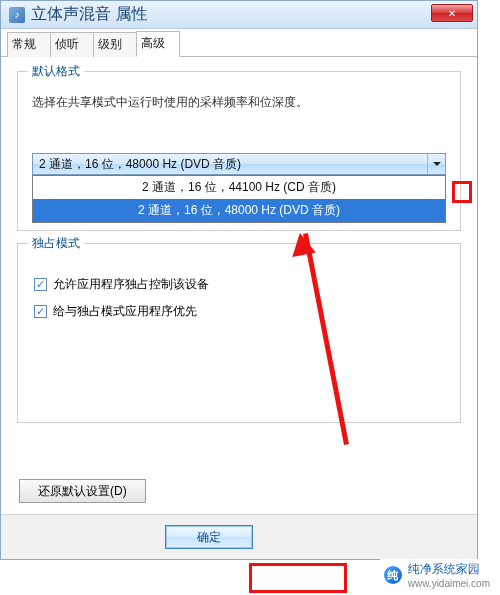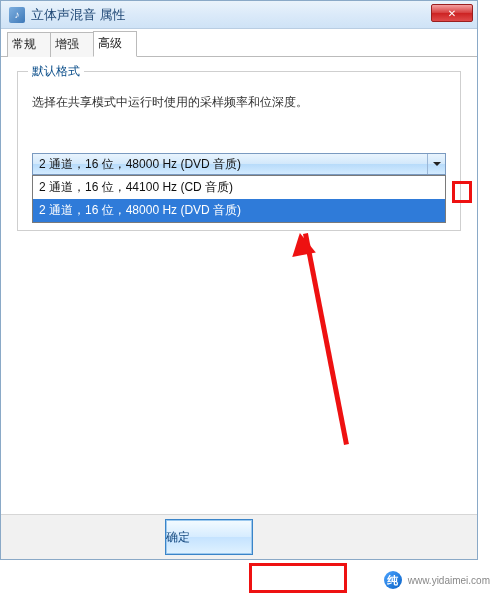--- a/index.html
+++ b/index.html
@@ -31,21 +31,21 @@
     padding: 0 4px 0 8px;
     position: relative;
   }
   .titlebar .icon {
     width: 16px; height: 16px;
     background: linear-gradient(135deg,#7fb0e0,#3d78b8);
     border-radius: 2px;
     margin-right: 6px;
     display:flex;align-items:center;justify-content:center;color:#fff;font-size:10px;
   }
-  .titlebar-title { color: #204875; font-size: 13px; }
+  .titlebar-title { color: #204875; font-size: 16px; }
   .close-btn {
     position: absolute;
     right: 4px; top: 3px;
     width: 42px; height: 18px;
     background: linear-gradient(to bottom,#f4a1a1,#d63c3c 50%,#c22 51%,#e04a4a);
     border:1px solid #9a1f1f;
     border-radius: 2px;
     color:#fff;
     display:flex;align-items:center;justify-content:center;
     font-size:10px;
@@ -127,20 +127,21 @@
     border-top-color:#222;
     position:relative; top:2px;
   }
 
   .dropdown {
     position:absolute;
     left:0; right:0; top:22px;
     border:1px solid #7a7a7a;
     background:#fff;
     z-index:5;
+    text-align:center;
   }
   .dropdown-item {
     padding:3px 6px;
     font-size:12px;
     color:#111;
   }
   .dropdown-item.selected {
     background:#2f7bd9;
     color:#fff;
   }
@@ -170,24 +171,24 @@
     height:45px;
     border-top:1px solid #d6d6d6;
     background:#f1f1f1;
     display:flex;
     align-items:center;
     justify-content:center;
     gap:12px;
     padding-right:60px; 
   }
   .ok-btn {
-    height:36px; width:88px;
+    height:24px; width:88px;
     border:1px solid #3a84c8;
     background:linear-gradient(to bottom,#f4fbff,#d6ecff 50%,#c5e3ff 51%,#e0f2ff);
-    display:flex;align-items:center;
+    display:flex;align-items:center;justify-content:center;
     color:#154a80;
     box-shadow: 0 0 0 1px #9cc9ef inset;
   }
 
   .annot {
     position:absolute;
     border:3px solid #e11;
     pointer-events:none;
   }
   .annot-combo-arrow { left:452px; top:181px; width:20px; height:22px; }
@@ -228,21 +229,22 @@
   <div class="titlebar">
     <div class="icon">♪</div>
     <span class="titlebar-title">立体声混音 属性</span>
     <div class="close-btn">
       <span>✕</span>
     </div>
   </div>
 
   <div class="tabs">
     <div class="tab">常规</div>
-    <div class="tab">增强</div>
+    <div class="tab">侦听</div>
+    <div class="tab">级别</div>
     <div class="tab active">高级</div>
   </div>
 
   <div class="content">
 
     <div class="group" style="min-height:160px;">
       <span class="group-title">默认格式</span>
       <div class="desc">选择在共享模式中运行时使用的采样频率和位深度。</div>
 
       <div class="combo-wrap">
@@ -250,36 +252,52 @@
           <span>2 通道，16 位，48000 Hz (DVD 音质)</span>
           <div class="combo-arrow"></div>
         </div>
         <div class="dropdown">
           <div class="dropdown-item">2 通道，16 位，44100 Hz (CD 音质)</div>
           <div class="dropdown-item selected">2 通道，16 位，48000 Hz (DVD 音质)</div>
         </div>
       </div>
     </div>
 
-
-  </div>
-
+    <div class="group group-exclusive">
+      <span class="group-title">独占模式</span>
+
+      <div class="chk-row">
+        <span class="chk"></span>
+        <span>允许应用程序独占控制该设备</span>
+      </div>
+      <div class="chk-row">
+        <span class="chk"></span>
+        <span>给与独占模式应用程序优先</span>
+      </div>
+    </div>
+
+  </div>
+
+  <div class="restore-btn">
+    <span>还原默认设置(D)</span>
+  </div>
 
   <div class="footer">
     <div class="ok-btn">
       <span>确定</span>
     </div>
   </div>
 
 </div>
 
 <div class="annot annot-combo-arrow"></div>
 <div class="annot annot-ok"></div>
 
 <div class="arrow-line" style="left:303px; top:234px; width:5px; height:215px; transform: rotate(-11deg);"></div>
 <div class="arrow-head" style="left:289px; top:223px; border-bottom:22px solid #e11; border-left-width:12px; border-right-width:12px; transform: rotate(-11deg);"></div>
 
 <div class="watermark">
   <div class="wm-icon">纯</div>
   <div>
+    <div>纯净系统家园</div>
     <div class="wm-text2">www.yidaimei.com</div>
   </div>
 </div>
 
 </body></html>

